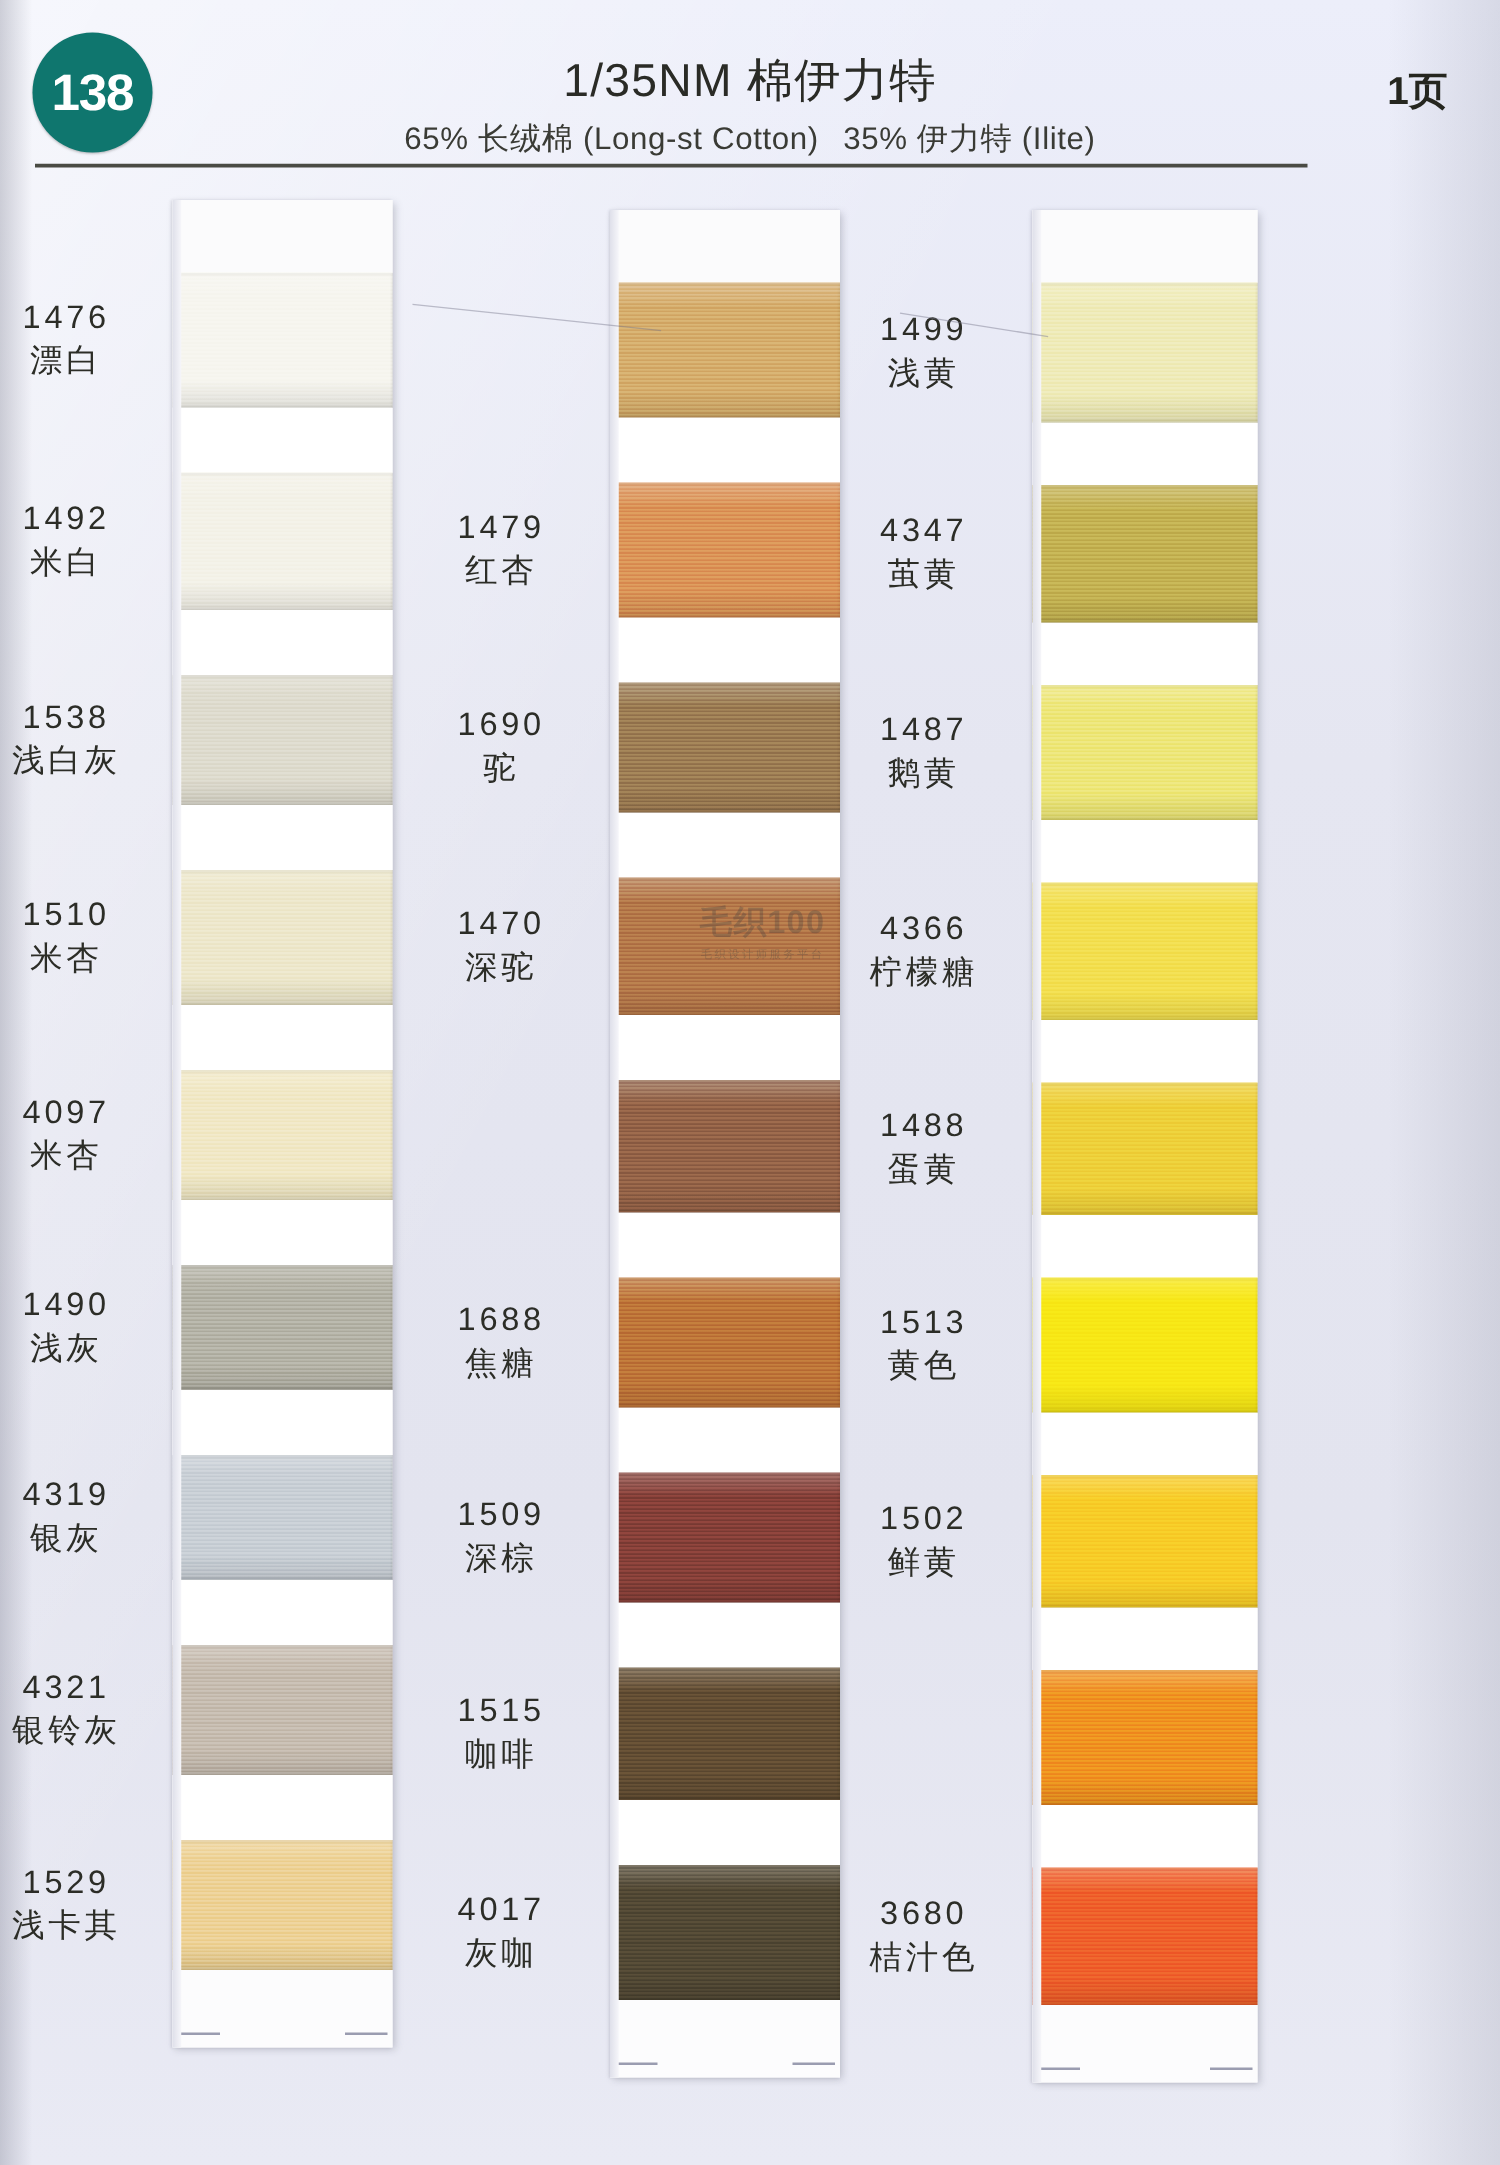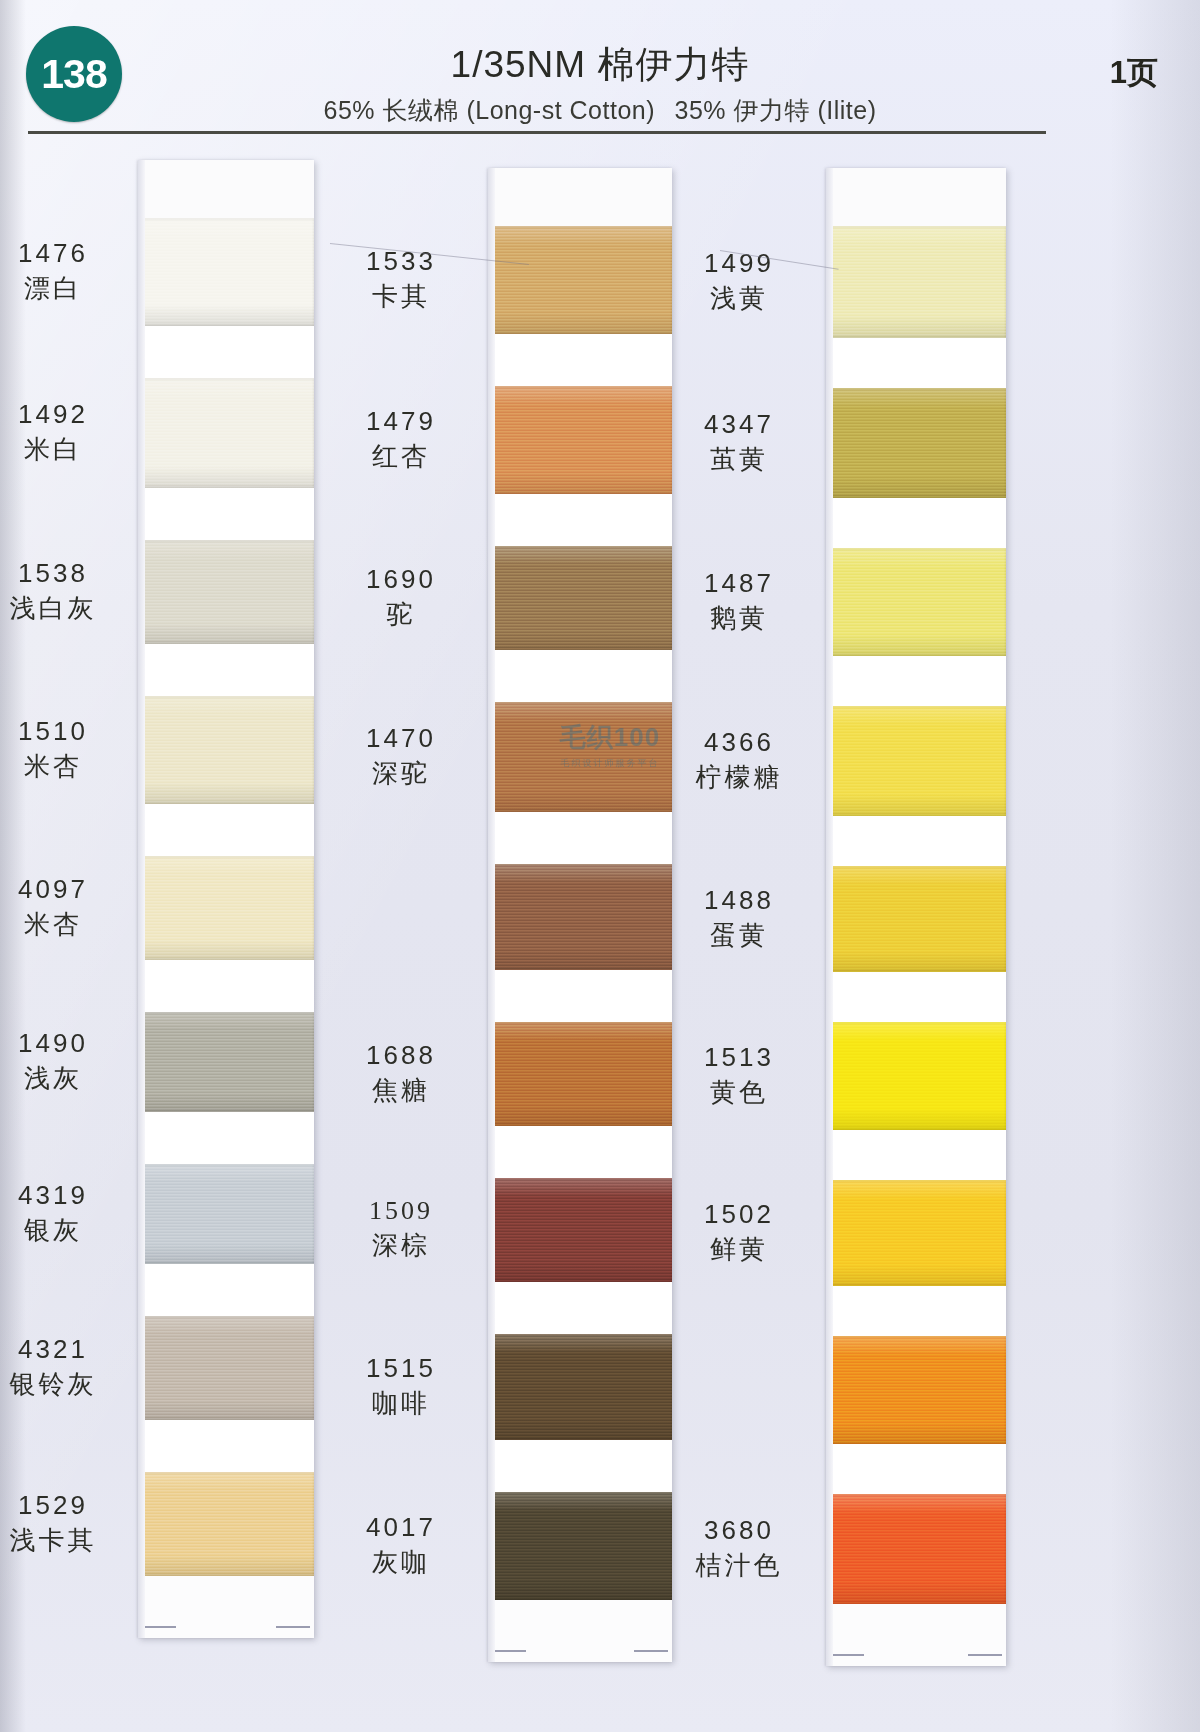--- a/index.html
+++ b/index.html
@@ -115,21 +115,21 @@
 
   
   .label{
     position:absolute;text-align:center;color:#2c2d27;line-height:1.18;
     width:150px;
   }
   .label .code{font-size:26px;letter-spacing:3px;display:block;}
   .label .name{font-size:26px;letter-spacing:3px;display:block;margin-top:4px;}   
   .watermark{
     position:absolute;left:515px;top:722px;width:190px;height:46px;
-    opacity:.30;color:#0369a1;font-size:26px;font-weight:bold;letter-spacing:1px;
+    opacity:.30;color:#404040;font-size:26px;font-weight:bold;letter-spacing:1px;
     display:flex;flex-direction:column;align-items:center;justify-content:center;
     pointer-events:none;z-index:6;
   }
   .watermark .wm2{font-size:9px;font-weight:normal;letter-spacing:2px;margin-top:2px;}
 
   .hair{
     position:absolute;height:1px;background:rgba(120,120,140,.45);
     transform-origin:left center;pointer-events:none;z-index:5;
   }
 </style>
@@ -210,41 +210,37 @@
         <div class="gap" style="height: 52px;"></div>
         <div class="sw" title="4321 银铃灰" style="height: 104px; background: rgb(195, 184, 171);"></div>
         <div class="gap" style="height: 52px;"></div>
         <div class="sw" title="1529 浅卡其" style="height: 104px; background: rgb(236, 207, 143);"></div>
         <div class="foot">
           <div class="lmark"></div>
         </div>
       </div>
     </div>
     <div class="col col-1" style="left: 488px; top: 168px;">
-      <div class="label" style="left: -162px; top: 78px;">
-        <span class="code">1533</span>
-        <span class="name">卡其</span>
-      </div>
       <div class="label" style="left: -162px; top: 238px;">
         <span class="code">1479</span>
         <span class="name">红杏</span>
       </div>
       <div class="label" style="left: -162px; top: 396px;">
         <span class="code">1690</span>
         <span class="name">驼</span>
       </div>
       <div class="label" style="left: -162px; top: 555px;">
         <span class="code">1470</span>
         <span class="name">深驼</span>
       </div>
       <div class="label" style="left: -162px; top: 872px;">
         <span class="code">1688</span>
         <span class="name">焦糖</span>
       </div>
-      <div class="label" style="left: -162px; top: 1028px; font-family: Liberation Serif, serif;">
+      <div class="label" style="left: -162px; top: 1028px;">
         <span class="code">1509</span>
         <span class="name">深棕</span>
       </div>
       <div class="label" style="left: -162px; top: 1185px;">
         <span class="code">1515</span>
         <span class="name">咖啡</span>
       </div>
       <div class="label" style="left: -162px; top: 1344px;">
         <span class="code">4017</span>
         <span class="name">灰咖</span>

